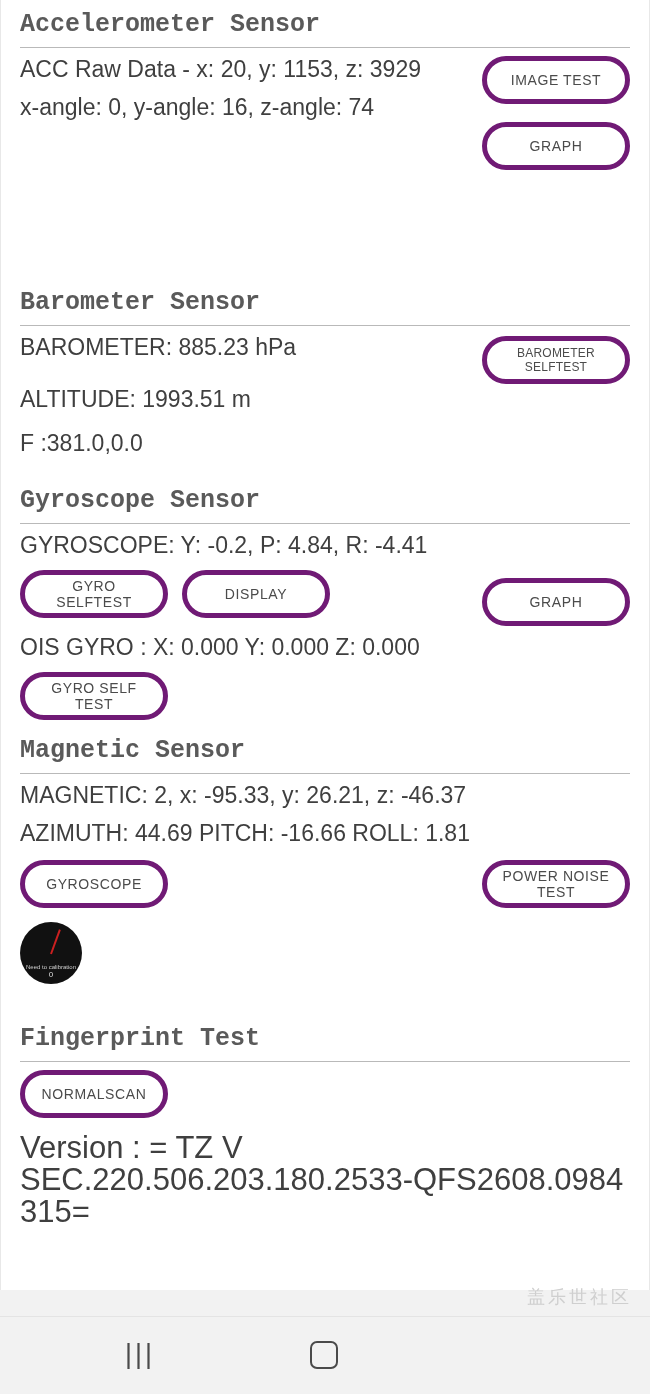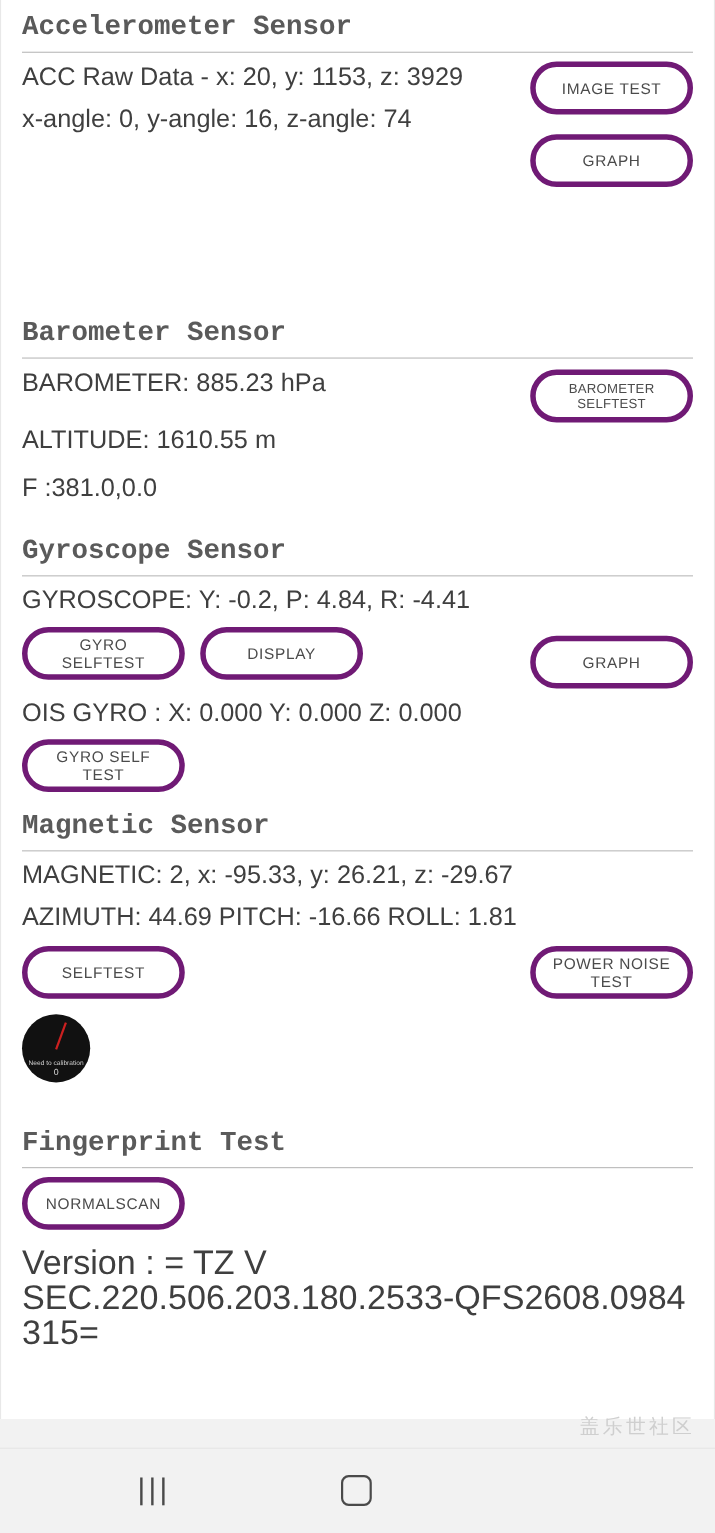--- a/index.html
+++ b/index.html
@@ -249,21 +249,21 @@
         <div class="btn btn-right acc-btn-image">IMAGE TEST</div>
         <div class="btn btn-right acc-btn-graph">GRAPH</div>
       </div>
     </div>
 
     <div>
       <div class="section-title">Barometer Sensor</div>
       <div class="divider"></div>
       <div class="baro-block">
         <div class="datum">BAROMETER: 885.23 hPa</div>
-        <div class="datum" style="padding-top:18px;">ALTITUDE: 1610.55 m</div>
+        <div class="datum" style="padding-top:18px;">ALTITUDE: 1993.51 m</div>
         <div class="datum" style="padding-top:10px;">F :381.0,0.0</div>
         <div class="btn btn-right baro-btn btn-small-text">BAROMETER SELFTEST</div>
       </div>
     </div>
 
     <div>
       <div class="section-title">Gyroscope Sensor</div>
       <div class="divider"></div>
       <div class="gyro-block">
         <div class="datum">GYROSCOPE: Y: -0.2, P: 4.84, R: -4.41</div>
@@ -276,24 +276,24 @@
         <div class="gyro-self-test-row">
           <div class="btn btn-left">GYRO SELF TEST</div>
         </div>
       </div>
     </div>
 
     <div>
       <div class="section-title" style="padding-top:16px;">Magnetic Sensor</div>
       <div class="divider"></div>
       <div class="mag-block">
-        <div class="datum">MAGNETIC: 2, x: -95.33, y: 26.21, z: -29.67</div>
+        <div class="datum">MAGNETIC: 2, x: -95.33, y: 26.21, z: -46.37</div>
         <div class="datum">AZIMUTH: 44.69   PITCH: -16.66   ROLL: 1.81</div>
         <div class="mag-btn-row">
-          <div class="btn btn-left">SELFTEST</div>
+          <div class="btn btn-left">GYROSCOPE</div>
           <div class="btn btn-right" style="top:0;">POWER NOISE TEST</div>
         </div>
         <div class="compass">
           <div class="needle"></div>
           <div class="cal-text">Need to calibration</div>
           <div class="cal-num">0</div>
         </div>
       </div>
     </div>
 

